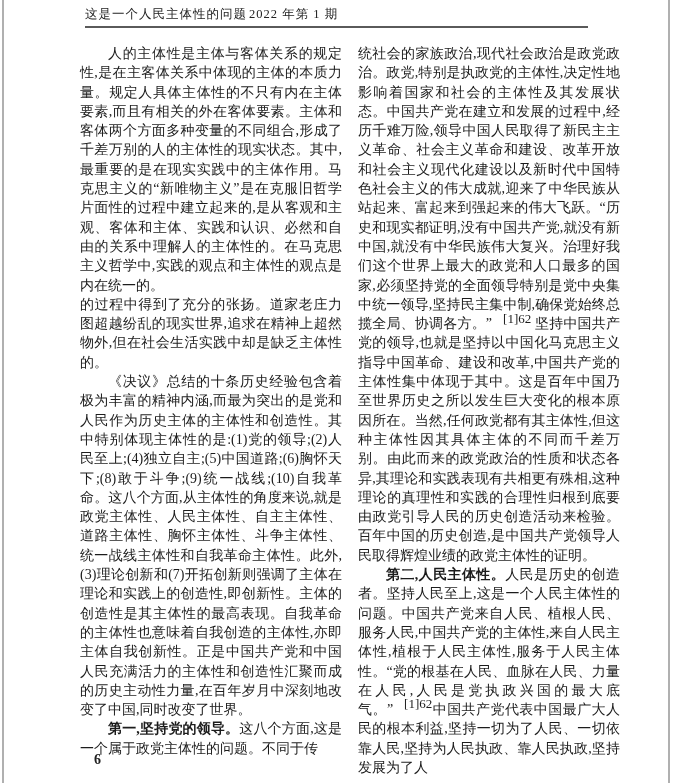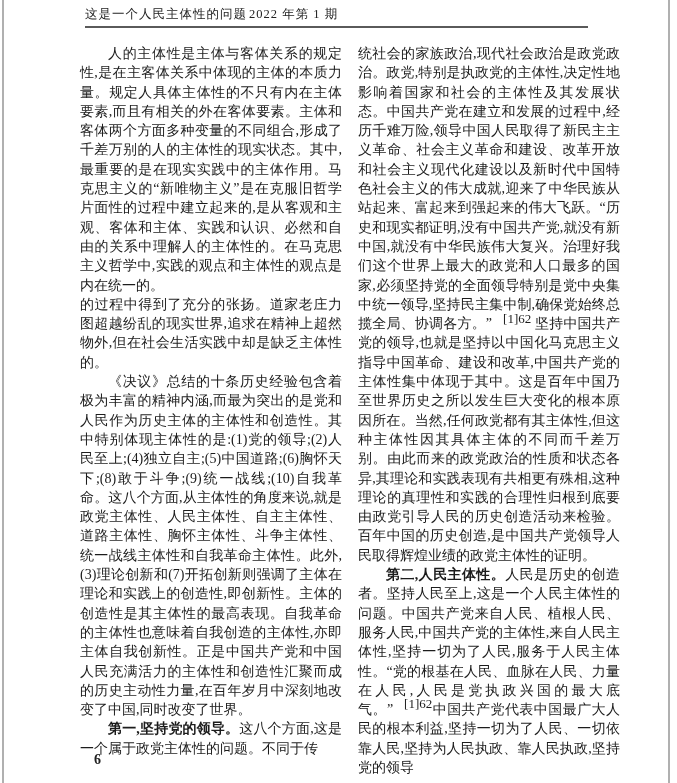--- a/index.html
+++ b/index.html
@@ -50,17 +50,17 @@
 
 <div class="content">
   <div class="col">
       <p class="para indent"><span>人的主体性是主体与客体关系的规定性,是在主客体关系中体现的主体的本质力量。规定人具体主体性的不只有内在主体要素,而且有相关的外在客体要素。主体和客体两个方面多种变量的不同组合,形成了千差万别的人的主体性的现实状态。其中,最重要的是在现实实践中的主体作用。马克思主义的“新唯物主义”是在克服旧哲学片面性的过程中建立起来的,是从客观和主观、客体和主体、实践和认识、必然和自由的关系中理解人的主体性的。在马克思主义哲学中,实践的观点和主体性的观点是内在统一的。</span></p>
       <p class="para"><span>的过程中得到了充分的张扬。道家老庄力图超越纷乱的现实世界,追求在精神上超然物外,但在社会生活实践中却是缺乏主体性的。</span></p>
       <p class="para indent"><span>《决议》总结的十条历史经验包含着极为丰富的精神内涵,而最为突出的是党和人民作为历史主体的主体性和创造性。其中特别体现主体性的是:(1)党的领导;(2)人民至上;(4)独立自主;(5)中国道路;(6)胸怀天下;(8)敢于斗争;(9)统一战线;(10)自我革命。这八个方面,从主体性的角度来说,就是政党主体性、人民主体性、自主主体性、道路主体性、胸怀主体性、斗争主体性、统一战线主体性和自我革命主体性。此外,(3)理论创新和(7)开拓创新则强调了主体在理论和实践上的创造性,即创新性。主体的创造性是其主体性的最高表现。自我革命的主体性也意味着自我创造的主体性,亦即主体自我创新性。正是中国共产党和中国人民充满活力的主体性和创造性汇聚而成的历史主动性力量,在百年岁月中深刻地改变了中国,同时改变了世界。</span></p>
       <p class="para indent"><span class="bold">第一,坚持党的领导。</span><span>这八个方面,这是一个属于政党主体性的问题。不同于传</span></p>
     </div>
   <div class="col">
       <p class="para"><span>统社会的家族政治,现代社会政治是政党政治。政党,特别是执政党的主体性,决定性地影响着国家和社会的主体性及其发展状态。中国共产党在建立和发展的过程中,经历千难万险,领导中国人民取得了新民主主义革命、社会主义革命和建设、改革开放和社会主义现代化建设以及新时代中国特色社会主义的伟大成就,迎来了中华民族从站起来、富起来到强起来的伟大飞跃。“历史和现实都证明,没有中国共产党,就没有新中国,就没有中华民族伟大复兴。治理好我们这个世界上最大的政党和人口最多的国家,必须坚持党的全面领导特别是党中央集中统一领导,坚持民主集中制,确保党始终总揽全局、协调各方。”</span><sup class="cite">[1]62</sup><span> 坚持中国共产党的领导,也就是坚持以中国化马克思主义指导中国革命、建设和改革,中国共产党的主体性集中体现于其中。这是百年中国乃至世界历史之所以发生巨大变化的根本原因所在。当然,任何政党都有其主体性,但这种主体性因其具体主体的不同而千差万别。由此而来的政党政治的性质和状态各异,其理论和实践表现有共相更有殊相,这种理论的真理性和实践的合理性归根到底要由政党引导人民的历史创造活动来检验。百年中国的历史创造,是中国共产党领导人民取得辉煌业绩的政党主体性的证明。</span></p>
-      <p class="para indent"><span class="bold">第二,人民主体性。</span><span>人民是历史的创造者。坚持人民至上,这是一个人民主体性的问题。中国共产党来自人民、植根人民、服务人民,中国共产党的主体性,来自人民主体性,坚持一切为了人民,服务于人民主体性。“党的根基在人民、血脉在人民、力量在人民,人民是党执政兴国的最大底气。”</span><sup class="cite">[1]62</sup><span>中国共产党代表中国最广大人民的根本利益,坚持一切为了人民、一切依靠人民,坚持为人民执政、靠人民执政,坚持党的领导</span></p>
+      <p class="para indent"><span class="bold">第二,人民主体性。</span><span>人民是历史的创造者。坚持人民至上,这是一个人民主体性的问题。中国共产党来自人民、植根人民、服务人民,中国共产党的主体性,来自人民主体性,植根于人民主体性,服务于人民主体性。“党的根基在人民、血脉在人民、力量在人民,人民是党执政兴国的最大底气。”</span><sup class="cite">[1]62</sup><span>中国共产党代表中国最广大人民的根本利益,坚持一切为了人民、一切依靠人民,坚持为人民执政、靠人民执政,坚持发展为了人</span></p>
     </div>
 </div>
 
 <div class="page-number">6</div>
 
 </body></html>

